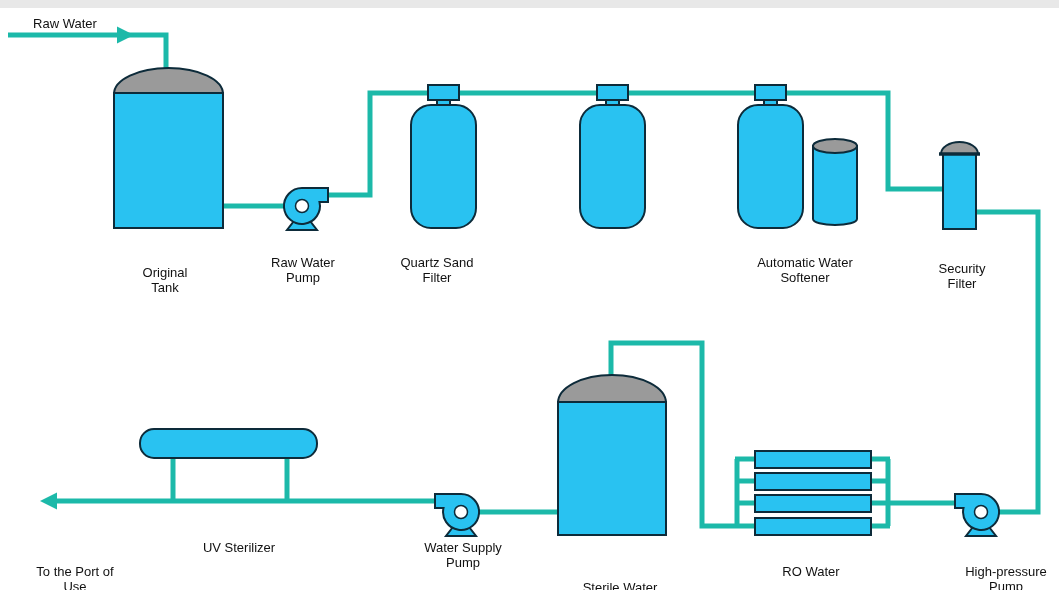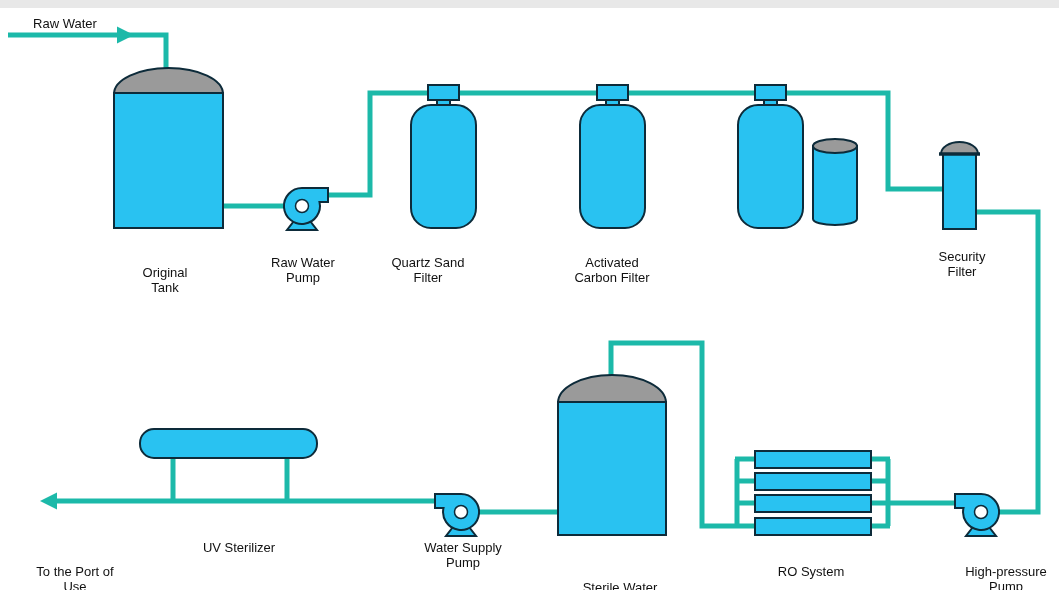--- a/index.html
+++ b/index.html
@@ -135,30 +135,30 @@
     <g>
       <rect class="vessel" x="140" y="421" width="177" height="29" rx="14" ry="14"></rect>
     </g>
   </svg>
 
   <div class="label" style="left:20px;top:8px;width:90px">Raw Water</div>
   <div class="label" style="left:115px;top:257px;width:100px">Original
 Tank</div>
   <div class="label" style="left:253px;top:247px;width:100px">Raw Water
 Pump</div>
-  <div class="label" style="left:368px;top:247px;width:120px">Quartz Sand
+  <div class="label" style="left:377px;top:247px;width:120px">Quartz Sand
 Filter</div>
-  <div class="label" style="left:542px;top:247px;width:140px">Activated
-Carbon Filter</div>
-  <div class="label" style="left:912px;top:241px;width:100px">Security
+  <div class="label" style="left:730px;top:247px;width:150px">Automatic Water
+Softener</div>
+  <div class="label" style="left:912px;top:253px;width:100px">Security
 Filter</div>
   <div class="label" style="left:15px;top:556px;width:120px">To the Port of
 Use</div>
   <div class="label" style="left:179px;top:532px;width:120px">UV Sterilizer</div>
   <div class="label" style="left:403px;top:532px;width:120px">Water Supply
 Pump</div>
   <div class="label" style="left:560px;top:572px;width:120px">Sterile Water
 Tank</div>
-  <div class="label" style="left:751px;top:556px;width:120px">RO System</div>
+  <div class="label" style="left:751px;top:556px;width:120px">RO Water</div>
   <div class="label" style="left:946px;top:556px;width:120px">High-pressure
 Pump</div>
 
 </div>
 
 </body></html>

